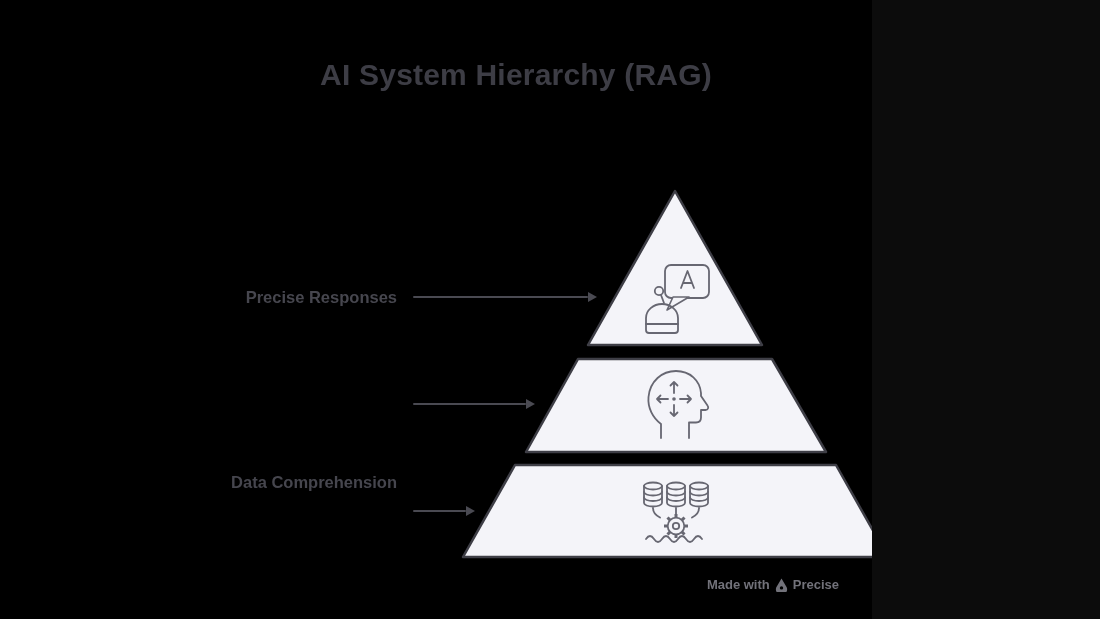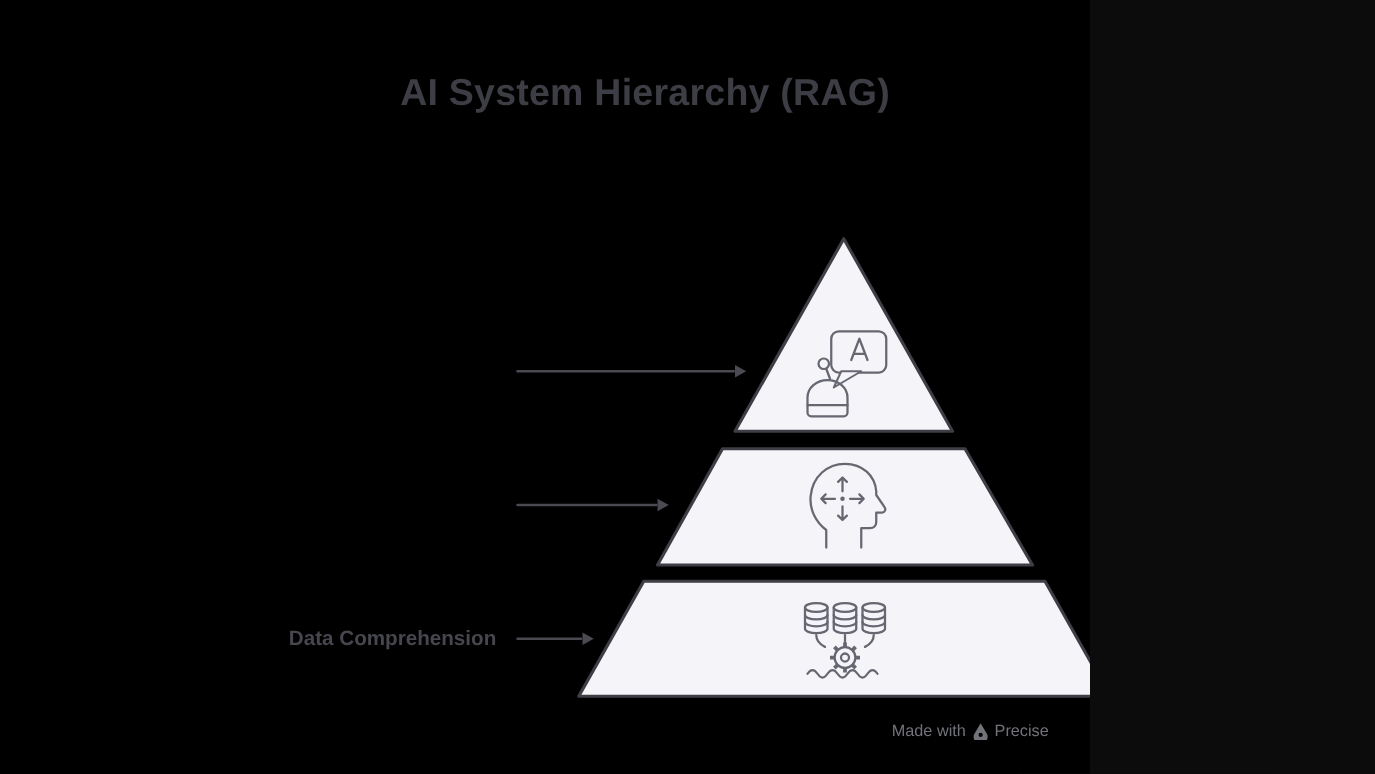--- a/index.html
+++ b/index.html
@@ -33,21 +33,21 @@
   .tier-label{
     position:absolute;
     left:0;width:397px;
     text-align:right;
     font-size:16.5px;font-weight:700;
     color:var(--c-label);
     line-height:20px;
   }
   .lbl-1{top:287px;}
   .lbl-2{top:394px;}
-  .lbl-3{top:501px;}
+  .lbl-3{top:472px;}
   .arrow{
     position:absolute;
     left:413px;height:12px;
     display:flex;align-items:center;
   }
   .arr-1{top:291px;width:184px;}
   .arr-2{top:398px;width:122px;}
   .arr-3{top:505px;width:62px;}
   .arrow .shaft{
     flex:1;height:2.4px;
@@ -73,33 +73,34 @@
     fill:none;
     stroke-linecap:round;
     stroke-linejoin:round;
   }
   .icon .filled{fill:var(--c-icon_stroke);stroke:none;}
   .icon .patch{fill:var(--c-tier_fill);}
   .watermark{
     position:absolute;
     right:33px;bottom:27px;
     display:flex;align-items:center;gap:5px;
-    font-size:13px;font-weight:400;
+    font-size:13px;font-weight:700;
     color:var(--c-watermark);
   }
   .watermark svg{display:block;}
   .nib{fill:var(--c-watermark);}
 </style>
 </head>
 <body>
 
 <div id="canvas">
 
   <div class="title">AI System Hierarchy (RAG)</div>
 
+  <div class="tier-label lbl-1">Precise Responses</div>
   <div class="tier-label lbl-3">Data Comprehension</div>
 
   <div class="arrow arr-1">
     <div class="shaft"></div>
     <div class="head"></div>
   </div>
   <div class="arrow arr-2">
     <div class="shaft"></div>
     <div class="head"></div>
   </div>

